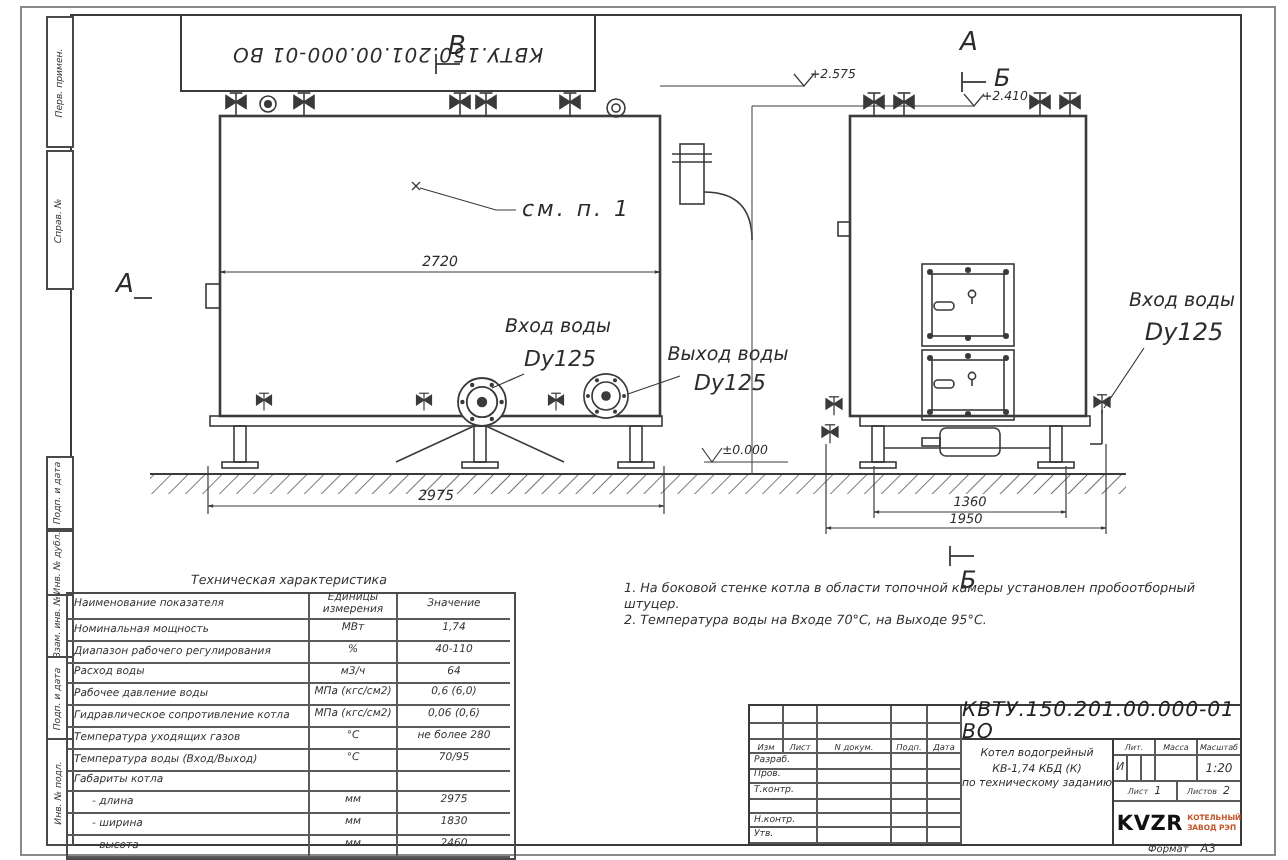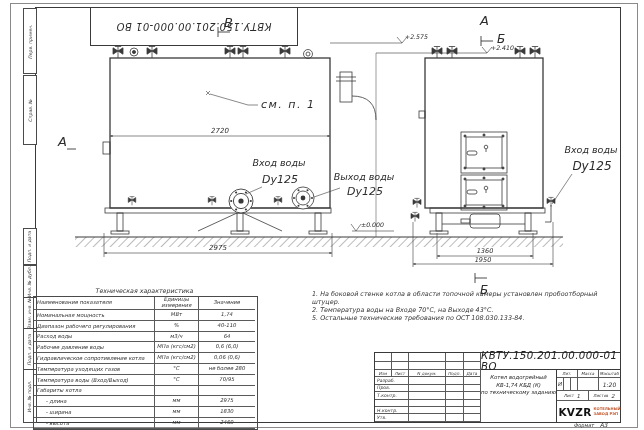--- a/index.html
+++ b/index.html
@@ -318,22 +318,21 @@
     <div class="c nm" style="padding-left:12px;">- ширина</div>
       <div class="c ct">мм</div>
       <div class="c ct last">1830</div>
     <div class="c nm" style="padding-left:12px;">- высота</div>
       <div class="c ct">мм</div>
       <div class="c ct last">2460</div>
   </div>
 
   <div class="abs notes">
     <div>1.  На боковой стенке котла в области топочной камеры установлен пробоотборный штуцер.</div>
-    <div>2.  Температура воды на Входе 70°С, на Выходе 43°С.</div>
-    <div>5.  Остальные технические требования по ОСТ 108.030.133-84.</div>
+    <div>2.  Температура воды на Входе 70°С, на Выходе 95°С.</div>
   </div>
 
   <div class="abs tb">
     <div class="tb-grid">
       <div class="g"></div>
         <div class="g"></div>
         <div class="g"></div>
         <div class="g"></div>
         <div class="g"></div>
       <div class="g"></div>

